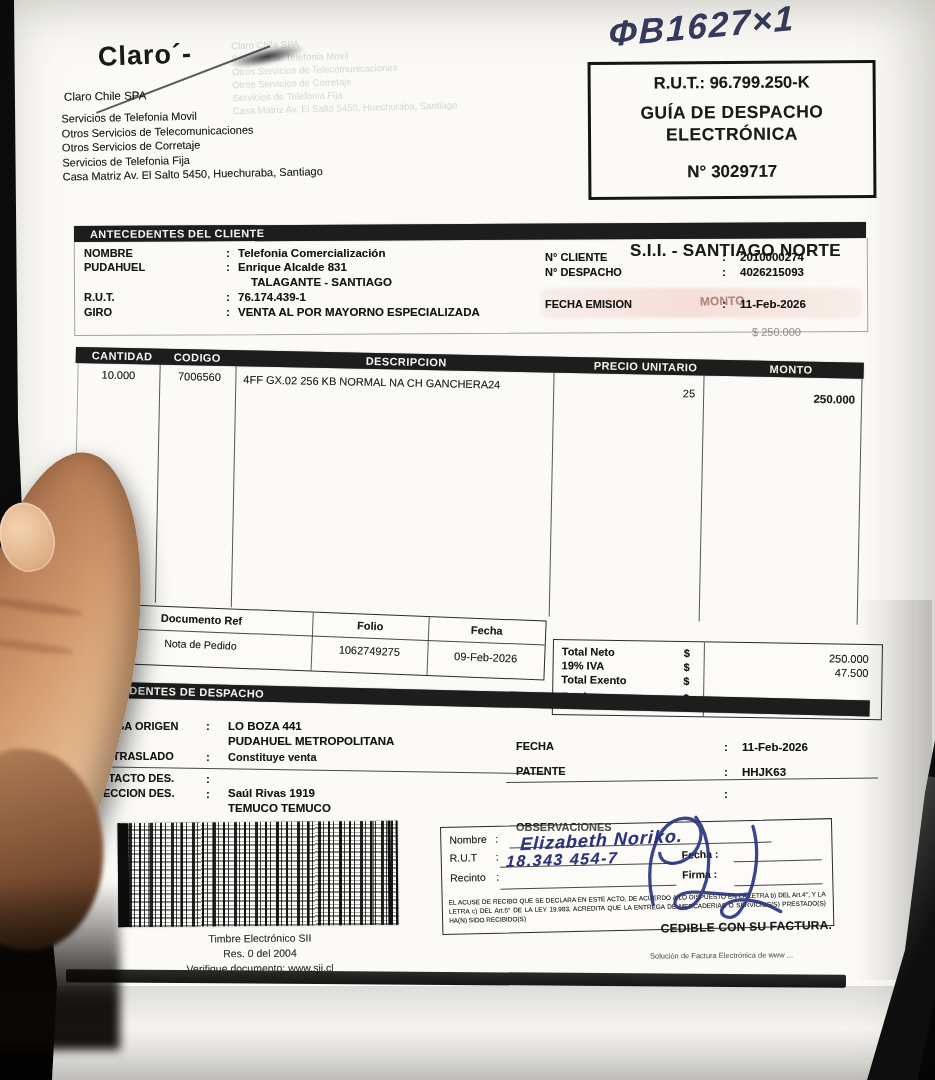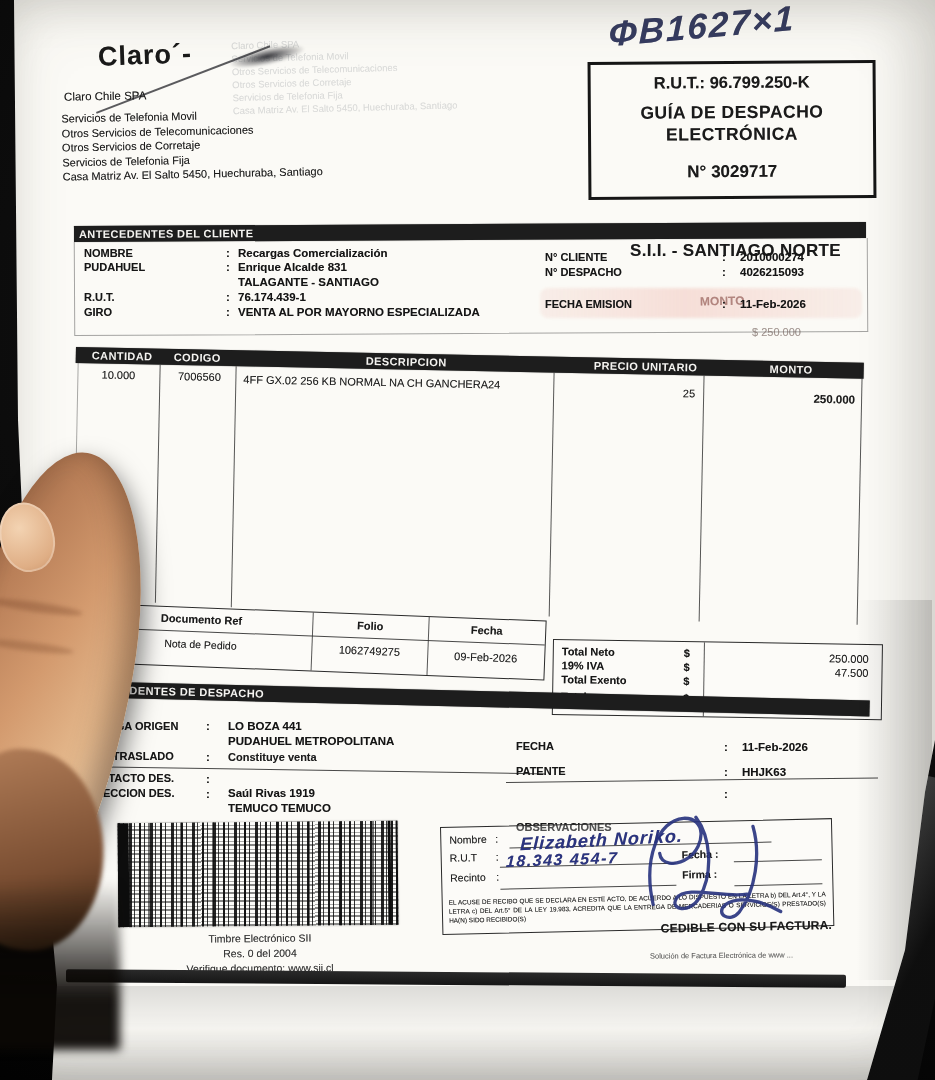--- a/index.html
+++ b/index.html
@@ -76,32 +76,32 @@
 
   <div class="abs" style="left:588px;top:61px;width:282px;height:132px;border:3.5px solid #161616;transform:rotate(-0.4deg);">
     <div class="abs b ink ctr" style="left:0;right:0;top:9px;font-size:16.5px;">R.U.T.: 96.799.250-K</div>
     <div class="abs b ink ctr" style="left:0;right:0;top:38px;font-size:17.5px;letter-spacing:.5px;">GUÍA DE DESPACHO</div>
     <div class="abs b ink ctr" style="left:0;right:0;top:60px;font-size:17.5px;letter-spacing:.5px;">ELECTRÓNICA</div>
     <div class="abs b ink ctr" style="left:0;right:0;top:98px;font-size:17px;">N° 3029717</div>
   </div>
   <div class="abs b ink" style="left:630px;top:204px;font-size:17px;letter-spacing:.3px;margin-top:37px;">S.I.I. - SANTIAGO NORTE</div>
 
   <div class="bar abs" style="left:74px;top:224px;width:792px;height:16px;transform:rotate(-0.3deg);">
-    <span style="padding-left:5px;">ANTECEDENTES DEL CLIENTE</span>
+    <span style="padding-left:16px;">ANTECEDENTES DEL CLIENTE</span>
   </div>
   <div class="abs" style="left:74px;top:240px;width:792px;height:93px;border:1px solid rgba(80,80,80,.5);border-top:none;transform:rotate(-0.3deg);"></div>
 
   <div class="abs lab" style="left:84px;top:247px;">NOMBRE</div>
   <div class="abs colon" style="left:226px;top:247px;">:</div>
-  <div class="abs val" style="left:238px;top:247px;">Recargas Comercialización</div>
+  <div class="abs val" style="left:238px;top:247px;">Telefonia Comercialización</div>
 
   <div class="abs lab" style="left:84px;top:261px;">PUDAHUEL</div>
   <div class="abs colon" style="left:226px;top:261px;">:</div>
   <div class="abs val" style="left:238px;top:261px;">Enrique Alcalde 831</div>
-  <div class="abs val" style="left:238px;top:276px;">TALAGANTE -  SANTIAGO</div>
+  <div class="abs val" style="left:251px;top:276px;">TALAGANTE -  SANTIAGO</div>
 
   <div class="abs lab" style="left:84px;top:291px;">R.U.T.</div>
   <div class="abs colon" style="left:226px;top:291px;">:</div>
   <div class="abs val" style="left:238px;top:291px;">76.174.439-1</div>
 
   <div class="abs lab" style="left:84px;top:306px;">GIRO</div>
   <div class="abs colon" style="left:226px;top:306px;">:</div>
   <div class="abs val" style="left:238px;top:306px;">VENTA AL POR MAYORNO ESPECIALIZADA</div>
 
   <div class="abs lab" style="left:545px;top:251px;">N° CLIENTE</div>

